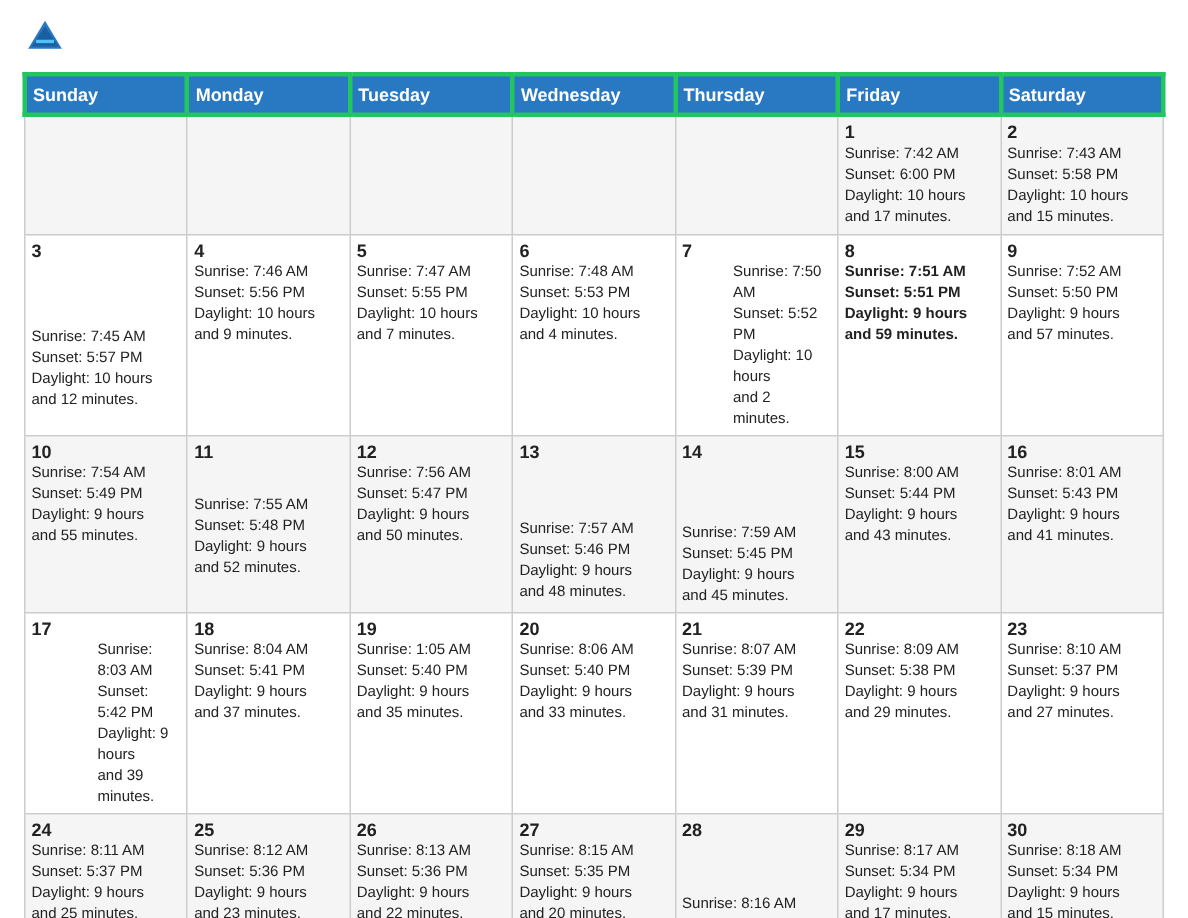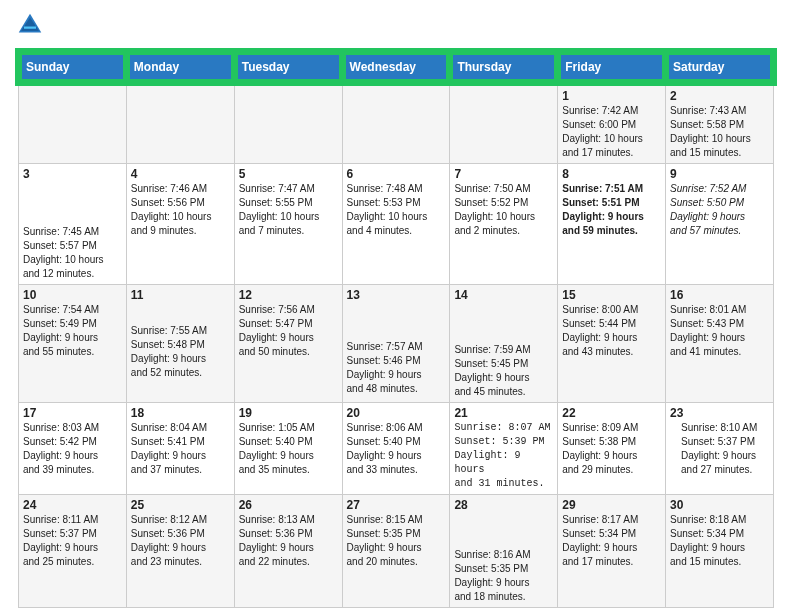--- a/index.html
+++ b/index.html
@@ -52,21 +52,21 @@
       width: 100%;
       border-collapse: collapse;
     }
     thead tr th {
       background-color: #2979c2;
       color: white;
       font-size: 12px;
       font-weight: bold;
       padding: 5px 4px;
       text-align: left;
-      border: 7px solid #22c55e;
+      border: 3px solid #22c55e;
     }
     tbody tr td {
       vertical-align: top;
       border: 1px solid #ccc;
       padding: 3px 4px;
       font-size: 10px;
       color: #222;
       width: calc(100% / 7);
       height: 80px;
       background: #fff;
@@ -172,35 +172,35 @@
           </td>
           <td>
             <span class="day-num">6</span>
             <div class="day-info" style="white-space: pre-line;">Sunrise: 7:48 AM
 Sunset: 5:53 PM
 Daylight: 10 hours
 and 4 minutes.</div>
           </td>
           <td>
             <span class="day-num">7</span>
-            <div class="day-info" style="white-space: pre-line;">Sunrise: 7:50 AM
+            <div class="day-info" style="white-space: pre-line; margin-left: 34px;">Sunrise: 7:50 AM
 Sunset: 5:52 PM
 Daylight: 10 hours
 and 2 minutes.</div>
           </td>
           <td>
             <span class="day-num">8</span>
             <div class="day-info" style="white-space: pre-line; font-weight: bold;">Sunrise: 7:51 AM
 Sunset: 5:51 PM
 Daylight: 9 hours
 and 59 minutes.</div>
           </td>
           <td>
             <span class="day-num">9</span>
-            <div class="day-info" style="white-space: pre-line; font-style: italic;">Sunrise: 7:52 AM
+            <div class="day-info" style="white-space: pre-line;">Sunrise: 7:52 AM
 Sunset: 5:50 PM
 Daylight: 9 hours
 and 57 minutes.</div>
           </td>
         </tr>
         <tr>
           <td>
             <span class="day-num">10</span>
             <div class="day-info" style="white-space: pre-line;">Sunrise: 7:54 AM
 Sunset: 5:49 PM
@@ -246,21 +246,21 @@
             <span class="day-num">16</span>
             <div class="day-info" style="white-space: pre-line;">Sunrise: 8:01 AM
 Sunset: 5:43 PM
 Daylight: 9 hours
 and 41 minutes.</div>
           </td>
         </tr>
         <tr>
           <td>
             <span class="day-num">17</span>
-            <div class="day-info" style="white-space: pre-line;">Sunrise: 8:03 AM
+            <div class="day-info" style="white-space: pre-line; margin-left: 44px;">Sunrise: 8:03 AM
 Sunset: 5:42 PM
 Daylight: 9 hours
 and 39 minutes.</div>
           </td>
           <td>
             <span class="day-num">18</span>
             <div class="day-info" style="white-space: pre-line;">Sunrise: 8:04 AM
 Sunset: 5:41 PM
 Daylight: 9 hours
 and 37 minutes.</div>
@@ -274,35 +274,35 @@
           </td>
           <td>
             <span class="day-num">20</span>
             <div class="day-info" style="white-space: pre-line;">Sunrise: 8:06 AM
 Sunset: 5:40 PM
 Daylight: 9 hours
 and 33 minutes.</div>
           </td>
           <td>
             <span class="day-num">21</span>
-            <div class="day-info" style="white-space: pre-line; font-family: Liberation Mono, monospace;">Sunrise: 8:07 AM
+            <div class="day-info" style="white-space: pre-line;">Sunrise: 8:07 AM
 Sunset: 5:39 PM
 Daylight: 9 hours
 and 31 minutes.</div>
           </td>
           <td>
             <span class="day-num">22</span>
             <div class="day-info" style="white-space: pre-line;">Sunrise: 8:09 AM
 Sunset: 5:38 PM
 Daylight: 9 hours
 and 29 minutes.</div>
           </td>
           <td>
             <span class="day-num">23</span>
-            <div class="day-info" style="white-space: pre-line; margin-left: 11px;">Sunrise: 8:10 AM
+            <div class="day-info" style="white-space: pre-line;">Sunrise: 8:10 AM
 Sunset: 5:37 PM
 Daylight: 9 hours
 and 27 minutes.</div>
           </td>
         </tr>
         <tr>
           <td>
             <span class="day-num">24</span>
             <div class="day-info" style="white-space: pre-line;">Sunrise: 8:11 AM
 Sunset: 5:37 PM

